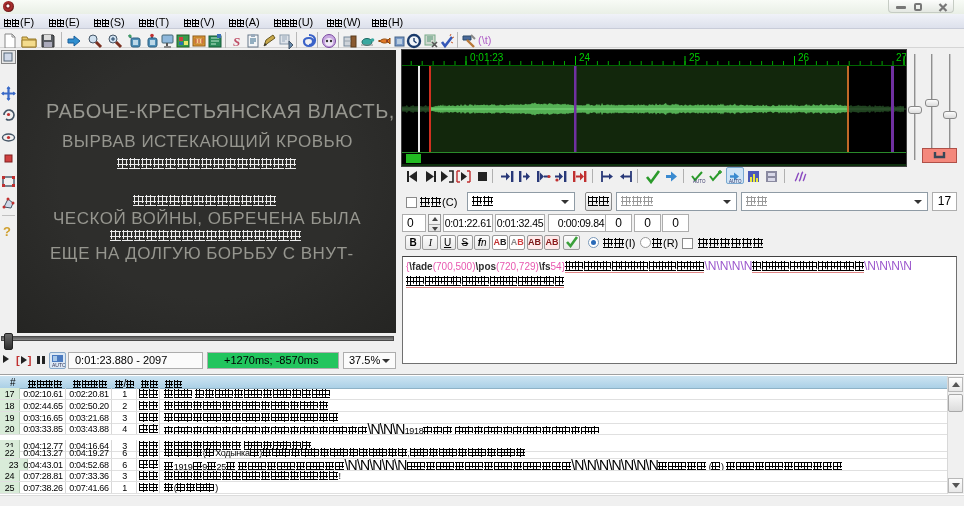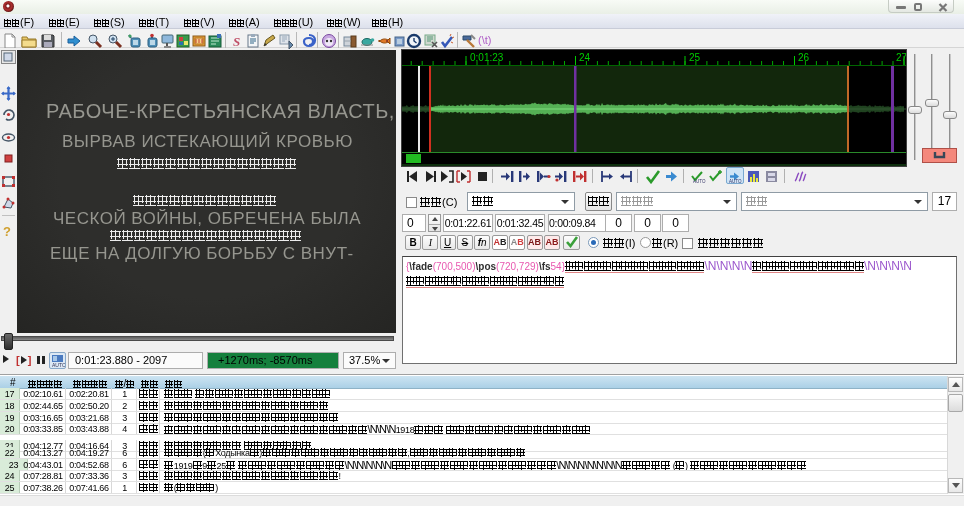--- a/index.html
+++ b/index.html
@@ -20,21 +20,21 @@
 .tbtn{position:absolute;width:16px;height:16px;top:33px}
 .sep{position:absolute;top:32px;width:1px;height:16px;background:#b8b8b8}
 .box{position:absolute;background:#fff;border:1px solid #adadad;font-size:11px}
 .cb{display:inline-block;width:11px;height:11px;background:#fff;border:1px solid #8a8a8a;vertical-align:-2px}
 .combo{position:absolute;background:#fff;border:1px solid #8f9bA5;height:19px;font-size:12px;line-height:17px;padding-left:4px}
 .combo .ar{position:absolute;right:5px;top:7px;width:0;height:0;border-left:4px solid transparent;border-right:4px solid transparent;border-top:4px solid #333}
 .fbtn{position:absolute;width:16px;height:15px;top:235px;background:linear-gradient(#fdfdfd,#e8e8e8);border:1px solid #9a9a9a;border-radius:2px;text-align:center;font-size:10px;line-height:13px}
 .gridrow{position:absolute;left:0;width:947px;height:12px;font-size:9px;letter-spacing:-0.3px;white-space:nowrap;overflow:hidden}
 .gc{position:absolute;top:0;height:12px;line-height:12px;overflow:hidden}
 .num{background:#d9ecd9;border-right:1px solid #b8ccb8}
-.nr{font-size:11px;letter-spacing:-0.8px}
+.nr{font-size:14px;letter-spacing:-0.8px}
 </style></head>
 <body>
 <div class="abs" style="left:0;top:0;width:964px;height:14px;background:linear-gradient(#f8fbf6,#e9efe6)">
 <div class="abs" style="left:3px;top:1px;width:11px;height:11px;border-radius:6px;background:radial-gradient(circle at 45% 45%,#fff 0 1px,#802020 2px,#b03030 4px,#601515 6px)"></div>
 <div class="abs" style="left:888px;top:0;width:66px;height:13px;background:linear-gradient(#fcfdfc,#e4e8e2);border:1px solid #c6ccc4;border-top:none;border-radius:0 0 4px 4px"></div>
 <div class="abs" style="left:896px;top:6px;width:10px;height:3px;background:#777;border-radius:1px"></div>
 <div class="abs" style="left:914px;top:3px;width:8px;height:8px;border:2px solid #777;border-radius:2px"></div>
 <svg class="abs" style="left:938px;top:3px" width="10" height="9" viewBox="0 0 10 9">
       <path d="M1.5 1L8.5 8M8.5 1L1.5 8" stroke="#777" stroke-width="2.2"></path>
     </svg>
@@ -226,21 +226,21 @@
 <div class="abs" style="left:4px;top:333px;width:9px;height:17px;background:linear-gradient(#6a6a6a,#2e2e2e);border:1px solid #222;border-radius:2px"></div>
 <div class="abs" style="left:3px;top:355px;width:0;height:0;border-top:4px solid transparent;border-bottom:4px solid transparent;border-left:6px solid #222"></div>
 <div class="abs" style="left:16px;top:354px;font-size:11px;font-weight:bold;color:#c03030">[<span style="display:inline-block;width:0;height:0;border-top:4px solid transparent;border-bottom:4px solid transparent;border-left:6px solid #222;margin:0 1px"></span>]</div>
 <div class="abs" style="left:37px;top:356px;width:3px;height:8px;background:#222;box-shadow:5px 0 #222"></div>
 <div class="abs" style="left:49px;top:352px;width:17px;height:17px;background:#dce8f4;border:1px solid #88a8c8;border-radius:2px"><svg width="15" height="15" viewBox="0 0 15 15">
       <rect x="2" y="2" width="11" height="7" fill="#4a7ac0"></rect>
       <rect x="3" y="3" width="4" height="5" fill="#a8c8e8"></rect>
       <text x="2" y="13.5" font-size="5" fill="#335">AUTO</text>
     </svg></div>
 <div class="box" style="left:68px;top:352px;width:135px;height:17px;line-height:15px;padding-left:6px;background:#fbfbfb">0:01:23.880 - 2097</div>
-<div class="box" style="left:207px;top:352px;width:132px;height:17px;line-height:15px;padding-left:10px;background:#15803d">+1270ms; -8570ms</div>
+<div class="box" style="left:207px;top:352px;width:132px;height:17px;line-height:15px;padding-left:16px;background:#22c55e">+1270ms; -8570ms</div>
 <div class="box" style="left:343px;top:352px;width:53px;height:17px;line-height:15px;padding-left:5px;background:#fbfbfb">37.5%<span class="abs" style="right:5px;top:6px;width:0;height:0;border-left:4px solid transparent;border-right:4px solid transparent;border-top:4px solid #333"></span></div>
 <svg class="abs" style="left:402px;top:50px" width="504" height="116" viewBox="0 0 504 116">
 <rect x="0" y="0" width="504" height="116" fill="#000"></rect>
 <rect x="28" y="16" width="418" height="86" fill="#12270c"></rect>
 <path d="M9.2 11v4" stroke="#0a0" stroke-width="1"></path>
     <path d="M20.2 11v4" stroke="#0a0" stroke-width="1"></path>
     <path d="M31.1 11v4" stroke="#0a0" stroke-width="1"></path>
     <path d="M42.1 11v4" stroke="#0a0" stroke-width="1"></path>
     <path d="M53.0 11v4" stroke="#0a0" stroke-width="1"></path>
     <path d="M64.0 11v4" stroke="#0a0" stroke-width="1"></path>
@@ -424,21 +424,21 @@
 <div class="abs" style="left:428px;top:214px;width:13px;height:18px;background:linear-gradient(#fdfdfd,#e4e4e4);border:1px solid #999">
     <div style="border-bottom:1px solid #aaa;height:8px">
       <div style="margin:2px auto 0;width:0;height:0;border-left:3px solid transparent;border-right:3px solid transparent;border-bottom:4px solid #444"></div>
     </div>
     <div style="height:8px">
       <div style="margin:2px auto 0;width:0;height:0;border-left:3px solid transparent;border-right:3px solid transparent;border-top:4px solid #444"></div>
     </div>
   </div>
 <div class="box" style="left:443px;top:214px;width:50px;height:18px;line-height:16px;text-align:center;font-size:10.5px;letter-spacing:-0.3px">0:01:22.61</div>
 <div class="box" style="left:495px;top:214px;width:50px;height:18px;line-height:16px;text-align:center;font-size:10.5px;letter-spacing:-0.3px">0:01:32.45</div>
-<div class="box" style="left:548px;top:214px;width:66px;height:18px;line-height:16px;font-size:10.5px;letter-spacing:-0.3px">0:00:09.84</div>
+<div class="box" style="left:548px;top:214px;width:66px;height:18px;line-height:16px;text-align:center;font-size:10.5px;letter-spacing:-0.3px">0:00:09.84</div>
 <div class="box" style="left:605px;top:214px;width:27px;height:18px;line-height:16px;text-align:center;font-size:12px">0</div>
 <div class="box" style="left:634px;top:214px;width:27px;height:18px;line-height:16px;text-align:center;font-size:12px">0</div>
 <div class="box" style="left:662px;top:214px;width:27px;height:18px;line-height:16px;text-align:center;font-size:12px">0</div>
 <div class="fbtn" style="left:405px"><b>B</b></div>
 <div class="fbtn" style="left:422.3px"><i style="font-family:Liberation Serif">I</i></div>
 <div class="fbtn" style="left:439.6px"><u>U</u></div>
 <div class="fbtn" style="left:456.90000000000003px"><s>S</s></div>
 <div class="fbtn" style="left:474.20000000000005px"><i><b>f</b>n</i></div>
 <div class="fbtn" style="left:492px;background:#fff;font-size:9px;font-weight:bold"><span style="color:#c03030">A</span><span style="color:#222">B</span></div>
 <div class="fbtn" style="left:509.3px;background:#fff;font-size:9px;font-weight:bold"><span style="color:#888">A</span><span style="color:#d04040">B</span></div>

